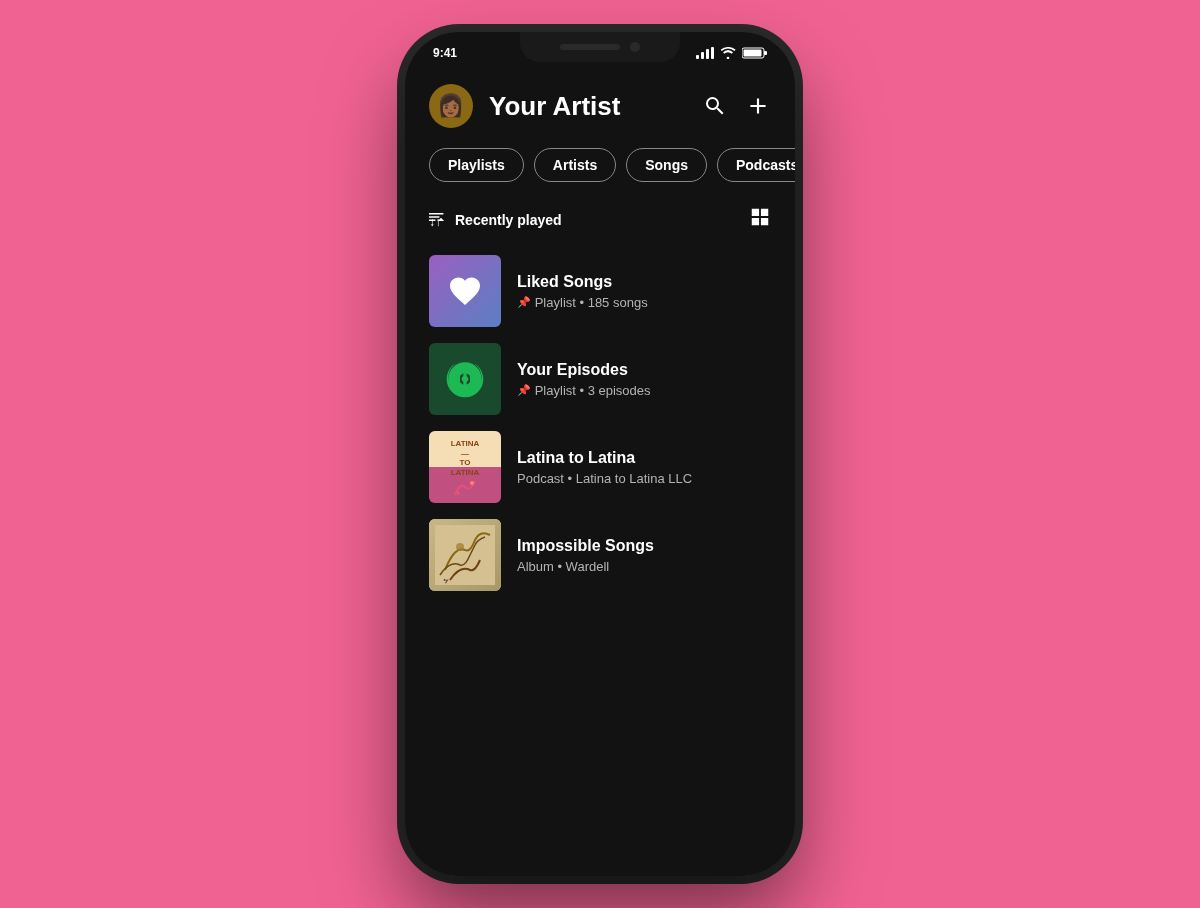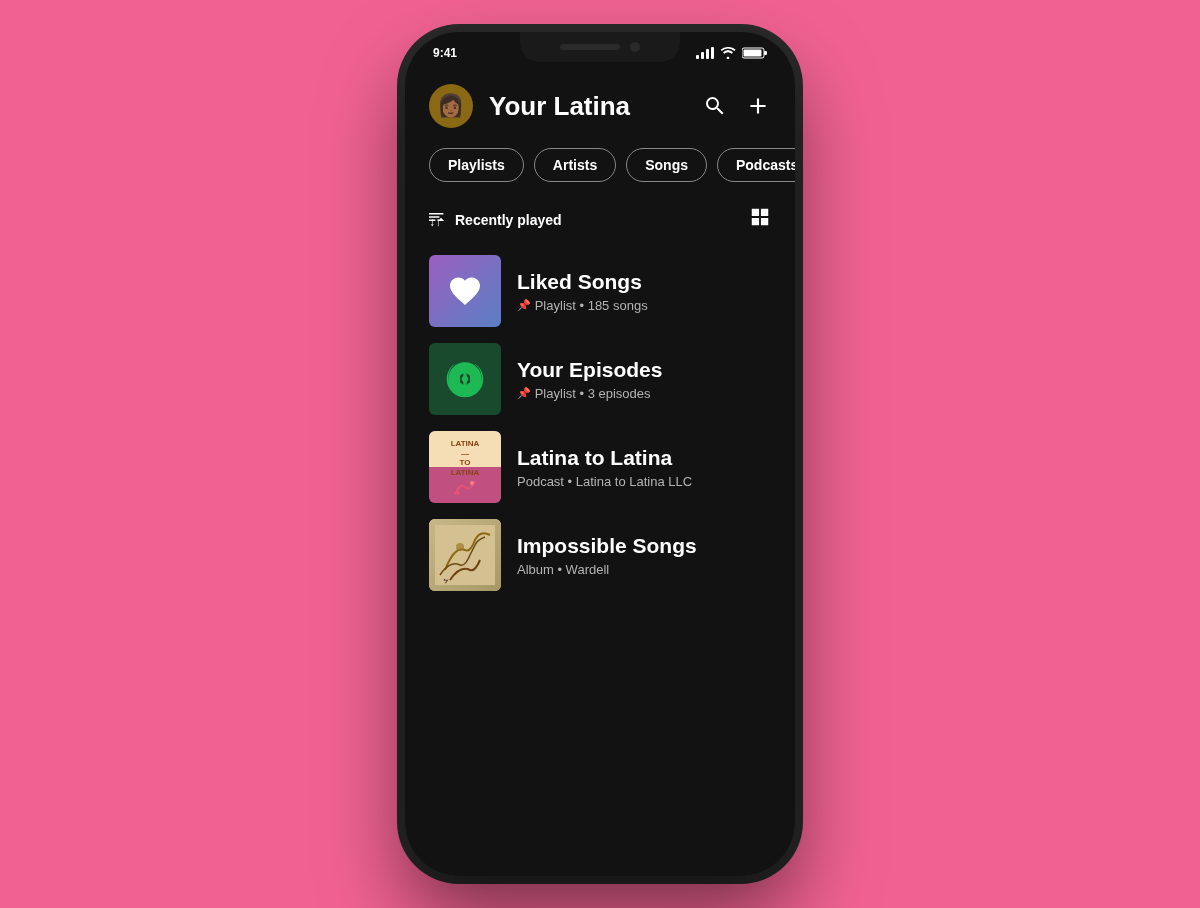--- a/index.html
+++ b/index.html
@@ -182,21 +182,21 @@
       flex-shrink: 0;
       overflow: hidden;
       display: flex;
       align-items: center;
       justify-content: center;
     }
     .item-art.circle { border-radius: 50%; }
     .item-info { flex: 1; }
     .item-name {
       color: white;
-      font-size: 21px;
+      font-size: 16px;
       font-weight: 600;
       margin-bottom: 4px;
     }
     .item-sub {
       color: #b3b3b3;
       font-size: 13px;
       display: flex;
       align-items: center;
       gap: 4px;
     }
@@ -266,21 +266,21 @@
           <rect x="22" y="4" width="3" height="4" rx="1" fill="white"></rect>
           <rect x="1.5" y="2.5" width="18" height="7" rx="1" fill="white"></rect>
         </svg>
       </div>
     </div>
 
     <div class="content">
 
       <div class="header">
         <div class="avatar">👩🏾</div>
-        <div class="header-title">Your Latina</div>
+        <div class="header-title">Your Artist</div>
         <div class="header-actions">
           <div class="icon-btn">
             <svg width="24" height="24" viewBox="0 0 24 24" fill="white">
               <path d="M15.5 14h-.79l-.28-.27A6.471 6.471 0 0 0 16 9.5 6.5 6.5 0 1 0 9.5 16c1.61 0 3.09-.59 4.23-1.57l.27.28v.79l5 4.99L20.49 19l-4.99-5zm-6 0C7.01 14 5 11.99 5 9.5S7.01 5 9.5 5 14 7.01 14 9.5 11.99 14 9.5 14z"></path>
             </svg>
           </div>
           <div class="icon-btn">
             <svg width="26" height="26" viewBox="0 0 24 24" fill="white">
               <path d="M19 13h-6v6h-2v-6H5v-2h6V5h2v6h6v2z"></path>
             </svg>

